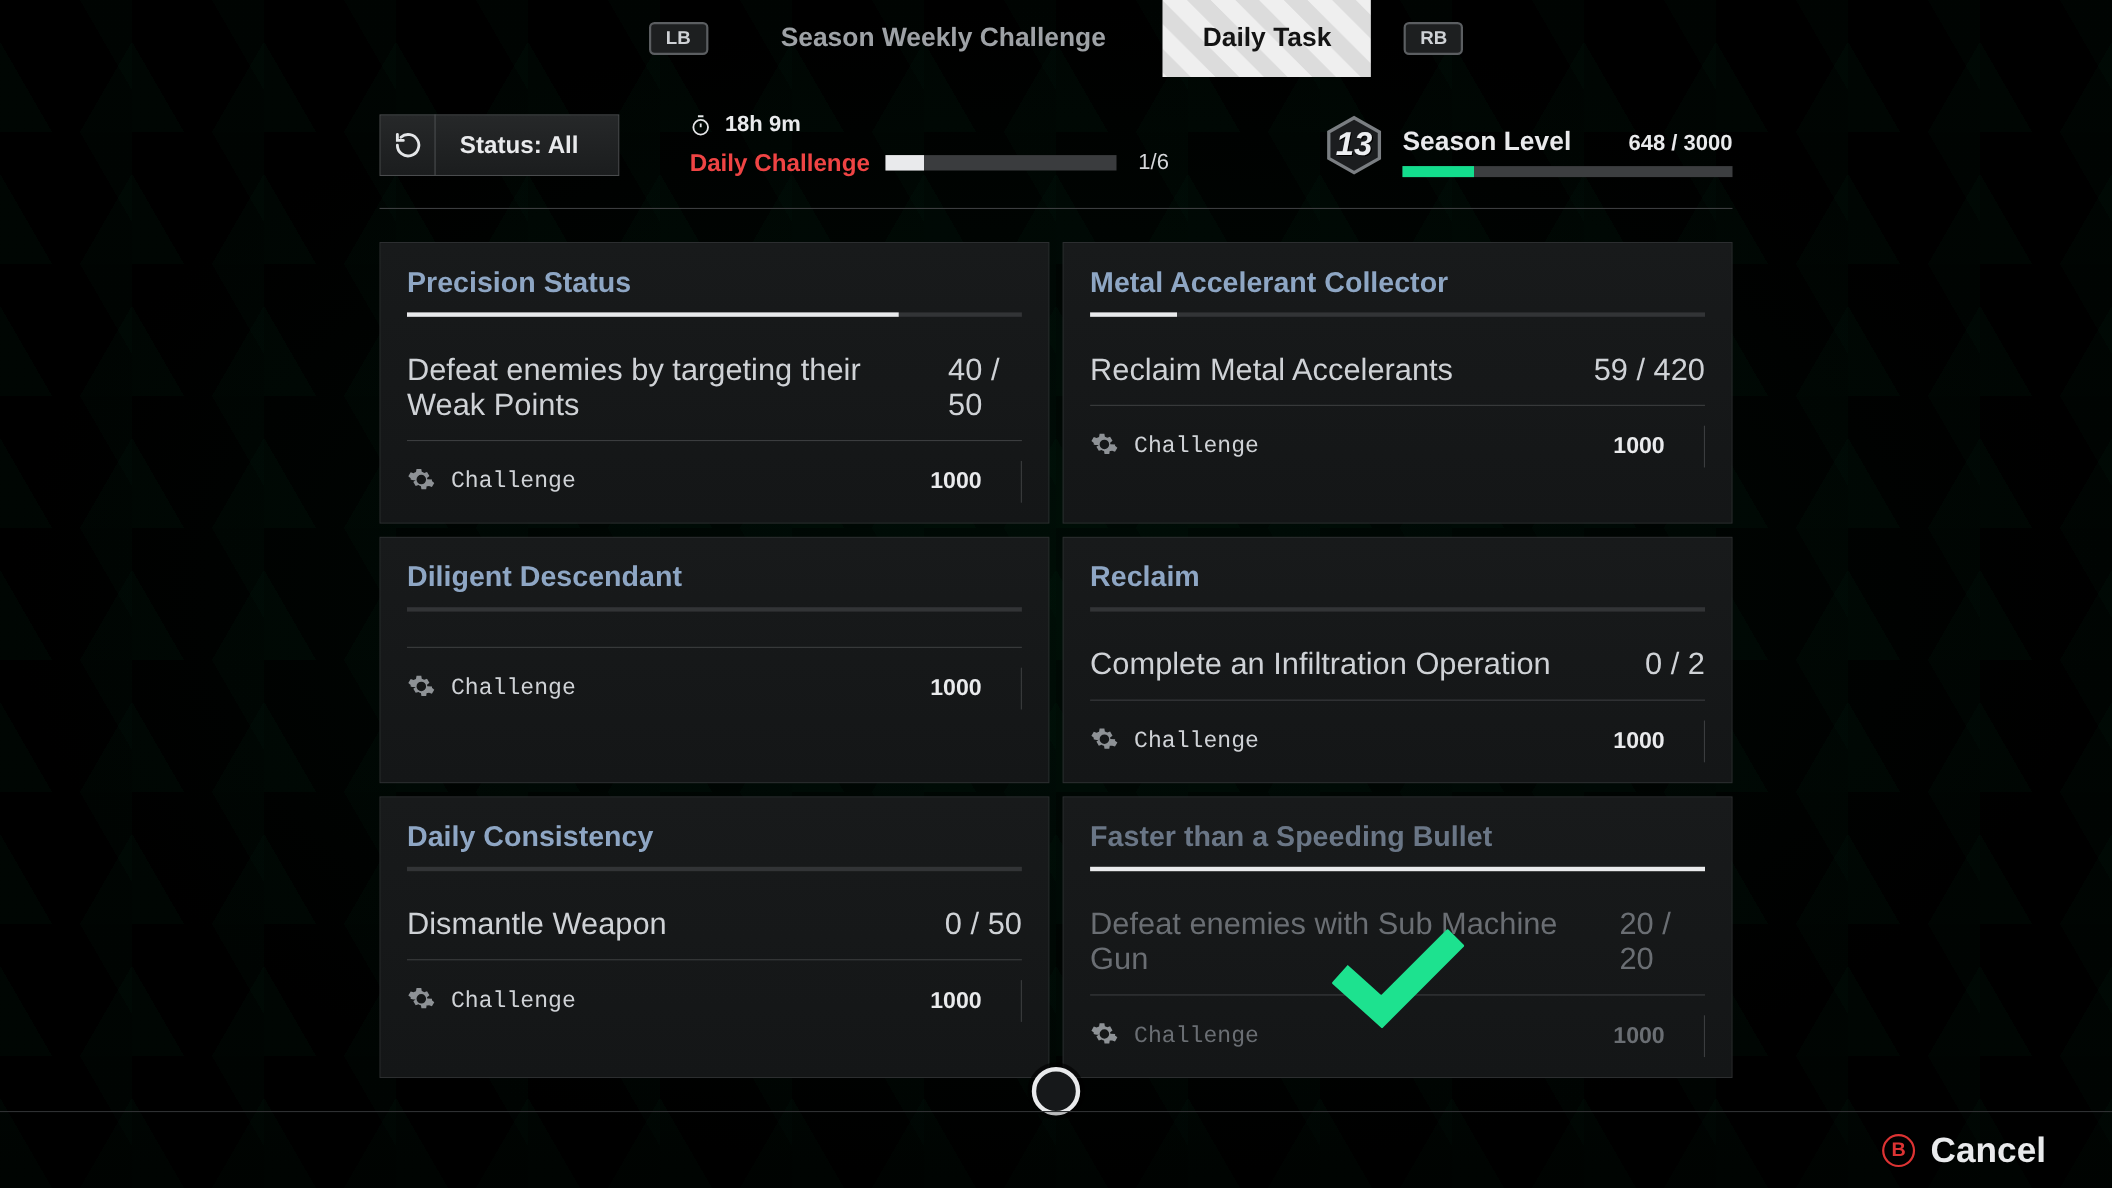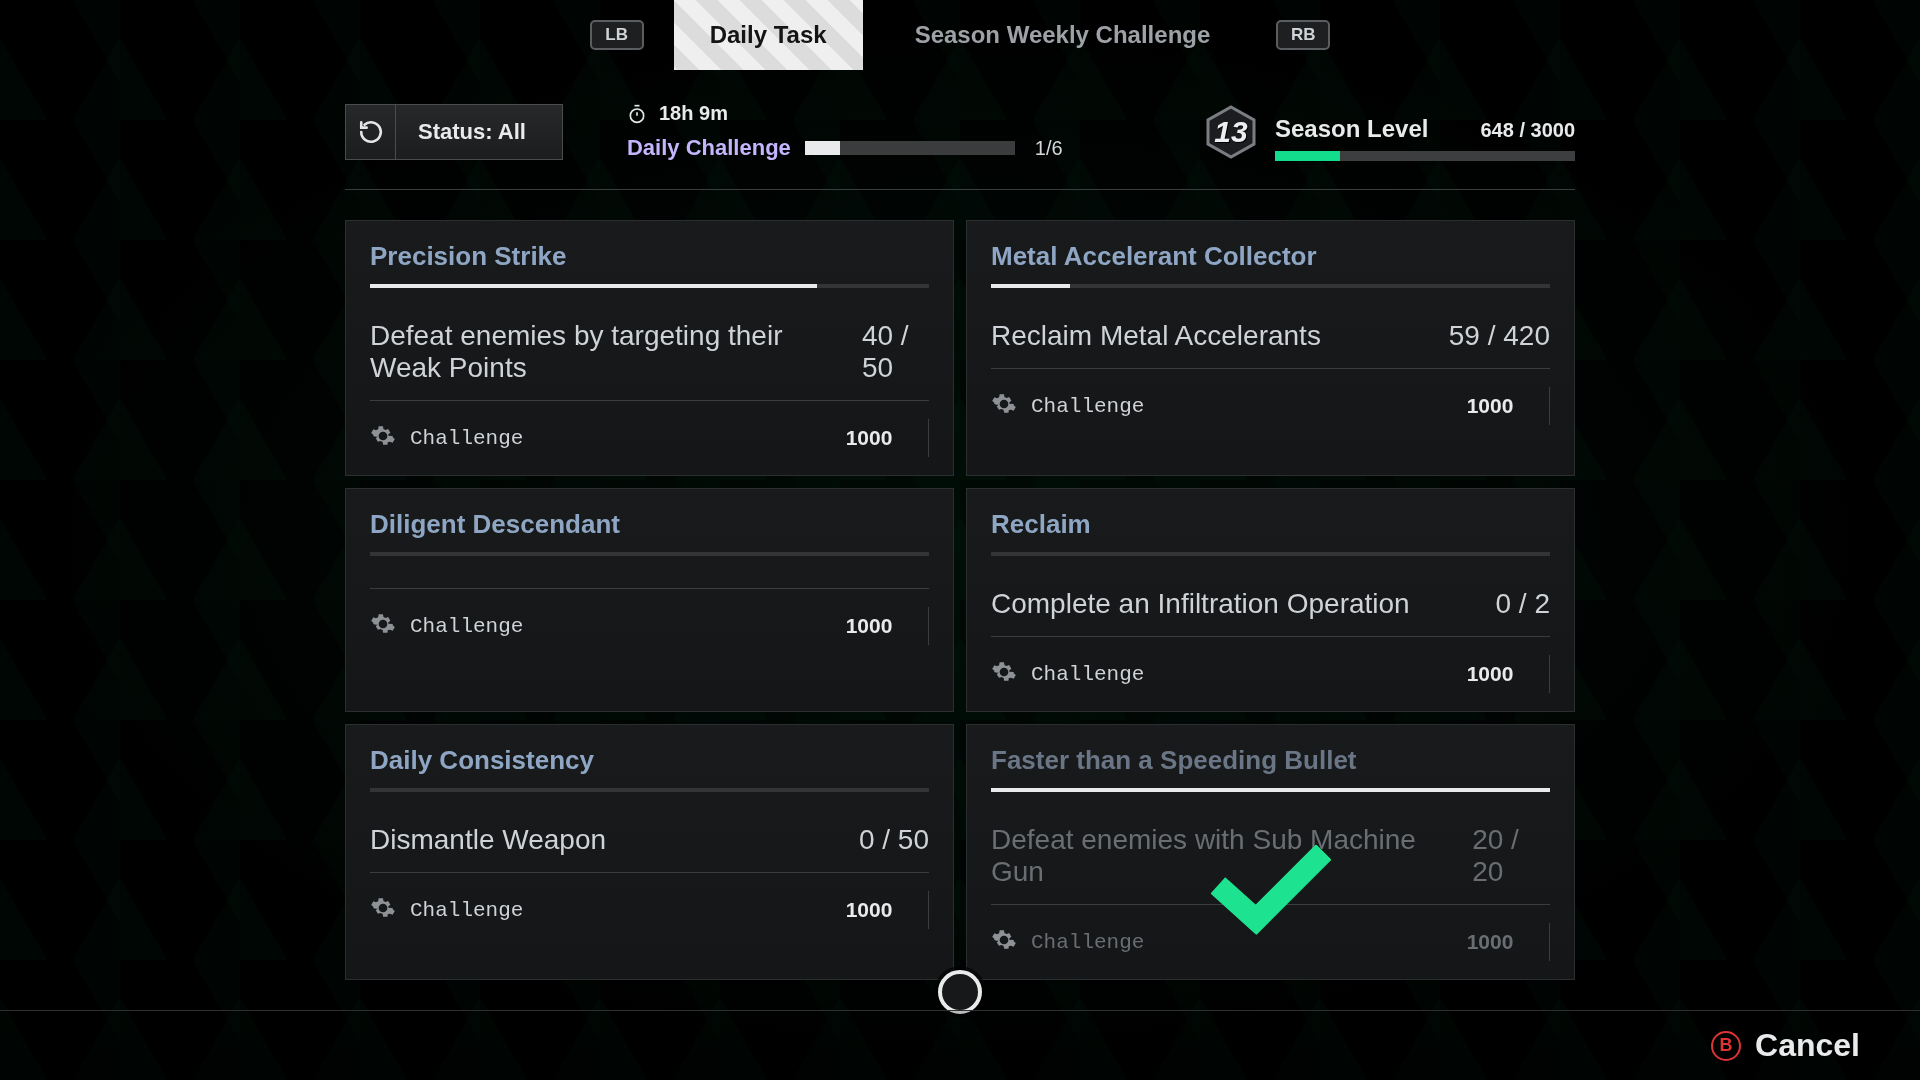--- a/index.html
+++ b/index.html
@@ -58,21 +58,21 @@
     width: 50px; height: 56px; display: flex; align-items: center; justify-content: center;
     border-right: 1px solid #4a4c4e;
   }
   .status-btn .label { font-size: 22px; font-weight: 600; color: #e9eaec; padding-left: 6px; }
 
   .daily {
     margin-left: 64px; flex: 1; display: flex; flex-direction: column; gap: 10px;
   }
   .daily-top { display: flex; align-items: center; gap: 12px; color: #e9eaec; font-size: 20px; font-weight: 700; }
   .daily-bottom { display: flex; align-items: center; gap: 14px; }
-  .daily-bottom .lbl { font-size: 22px; font-weight: 700; color: #c4b5fd; }
+  .daily-bottom .lbl { font-size: 22px; font-weight: 700; color: #ef4444; }
   .daily-bar { width: 210px; height: 14px; background: #3a3c3e; position: relative; }
   .daily-bar .fill { position: absolute; left: 0; top: 0; bottom: 0; background: #e9eaec; }
   .daily-count { font-size: 20px; color: #d5d7da; margin-left: 6px; }
 
   .season { display: flex; align-items: center; gap: 16px; }
   .hex {
     width: 56px; height: 56px; position: relative; display: flex; align-items: center; justify-content: center;
   }
   .hex svg { position: absolute; inset: 0; }
   .hex .num {
@@ -135,22 +135,22 @@
   .footer .f-lbl { font-size: 32px; font-weight: 600; color: #e9eaec; }
 </style>
 </head>
 <body>
 
 <div class="bg"></div>
 <div class="wrap">
 
   <div class="tabs">
     <div class="bumper">LB</div>
+    <div class="tab">Season Weekly Challenge</div>
     <div class="tab active">Daily Task</div>
-    <div class="tab">Season Weekly Challenge</div>
     <div class="bumper">RB</div>
   </div>
 
   <div class="header">
     <div class="status-btn">
       <div class="refresh">
         <svg width="26" height="26" viewBox="0 0 24 24" fill="none" stroke="#e4e6e8" stroke-width="2.4" stroke-linecap="round">
           <path d="M3 12a9 9 0 1 0 3-6.7"></path>
             <polyline points="3 3 3 8 8 8"></polyline>
         </svg>
@@ -190,21 +190,21 @@
         </div>
         <div class="season-bar">
           <div class="fill" id="season-fill" style="width: 21.6%;"></div>
         </div>
       </div>
     </div>
   </div>
 
   <div class="grid" id="grid">
       <div class="card">
-        <div class="card-title">Precision Strike</div>
+        <div class="card-title">Precision Status</div>
         <div class="title-bar">
           <div class="fill" style="width:80%"></div>
         </div>
         <div class="obj-row">
           <span>Defeat enemies by targeting their Weak Points</span>
           <span>40 / 50</span>
         </div>
         <div class="obj-under"></div>
         <div class="reward-row">
           <span><svg class="cog" viewBox="0 0 24 24" fill="#8e9296">

